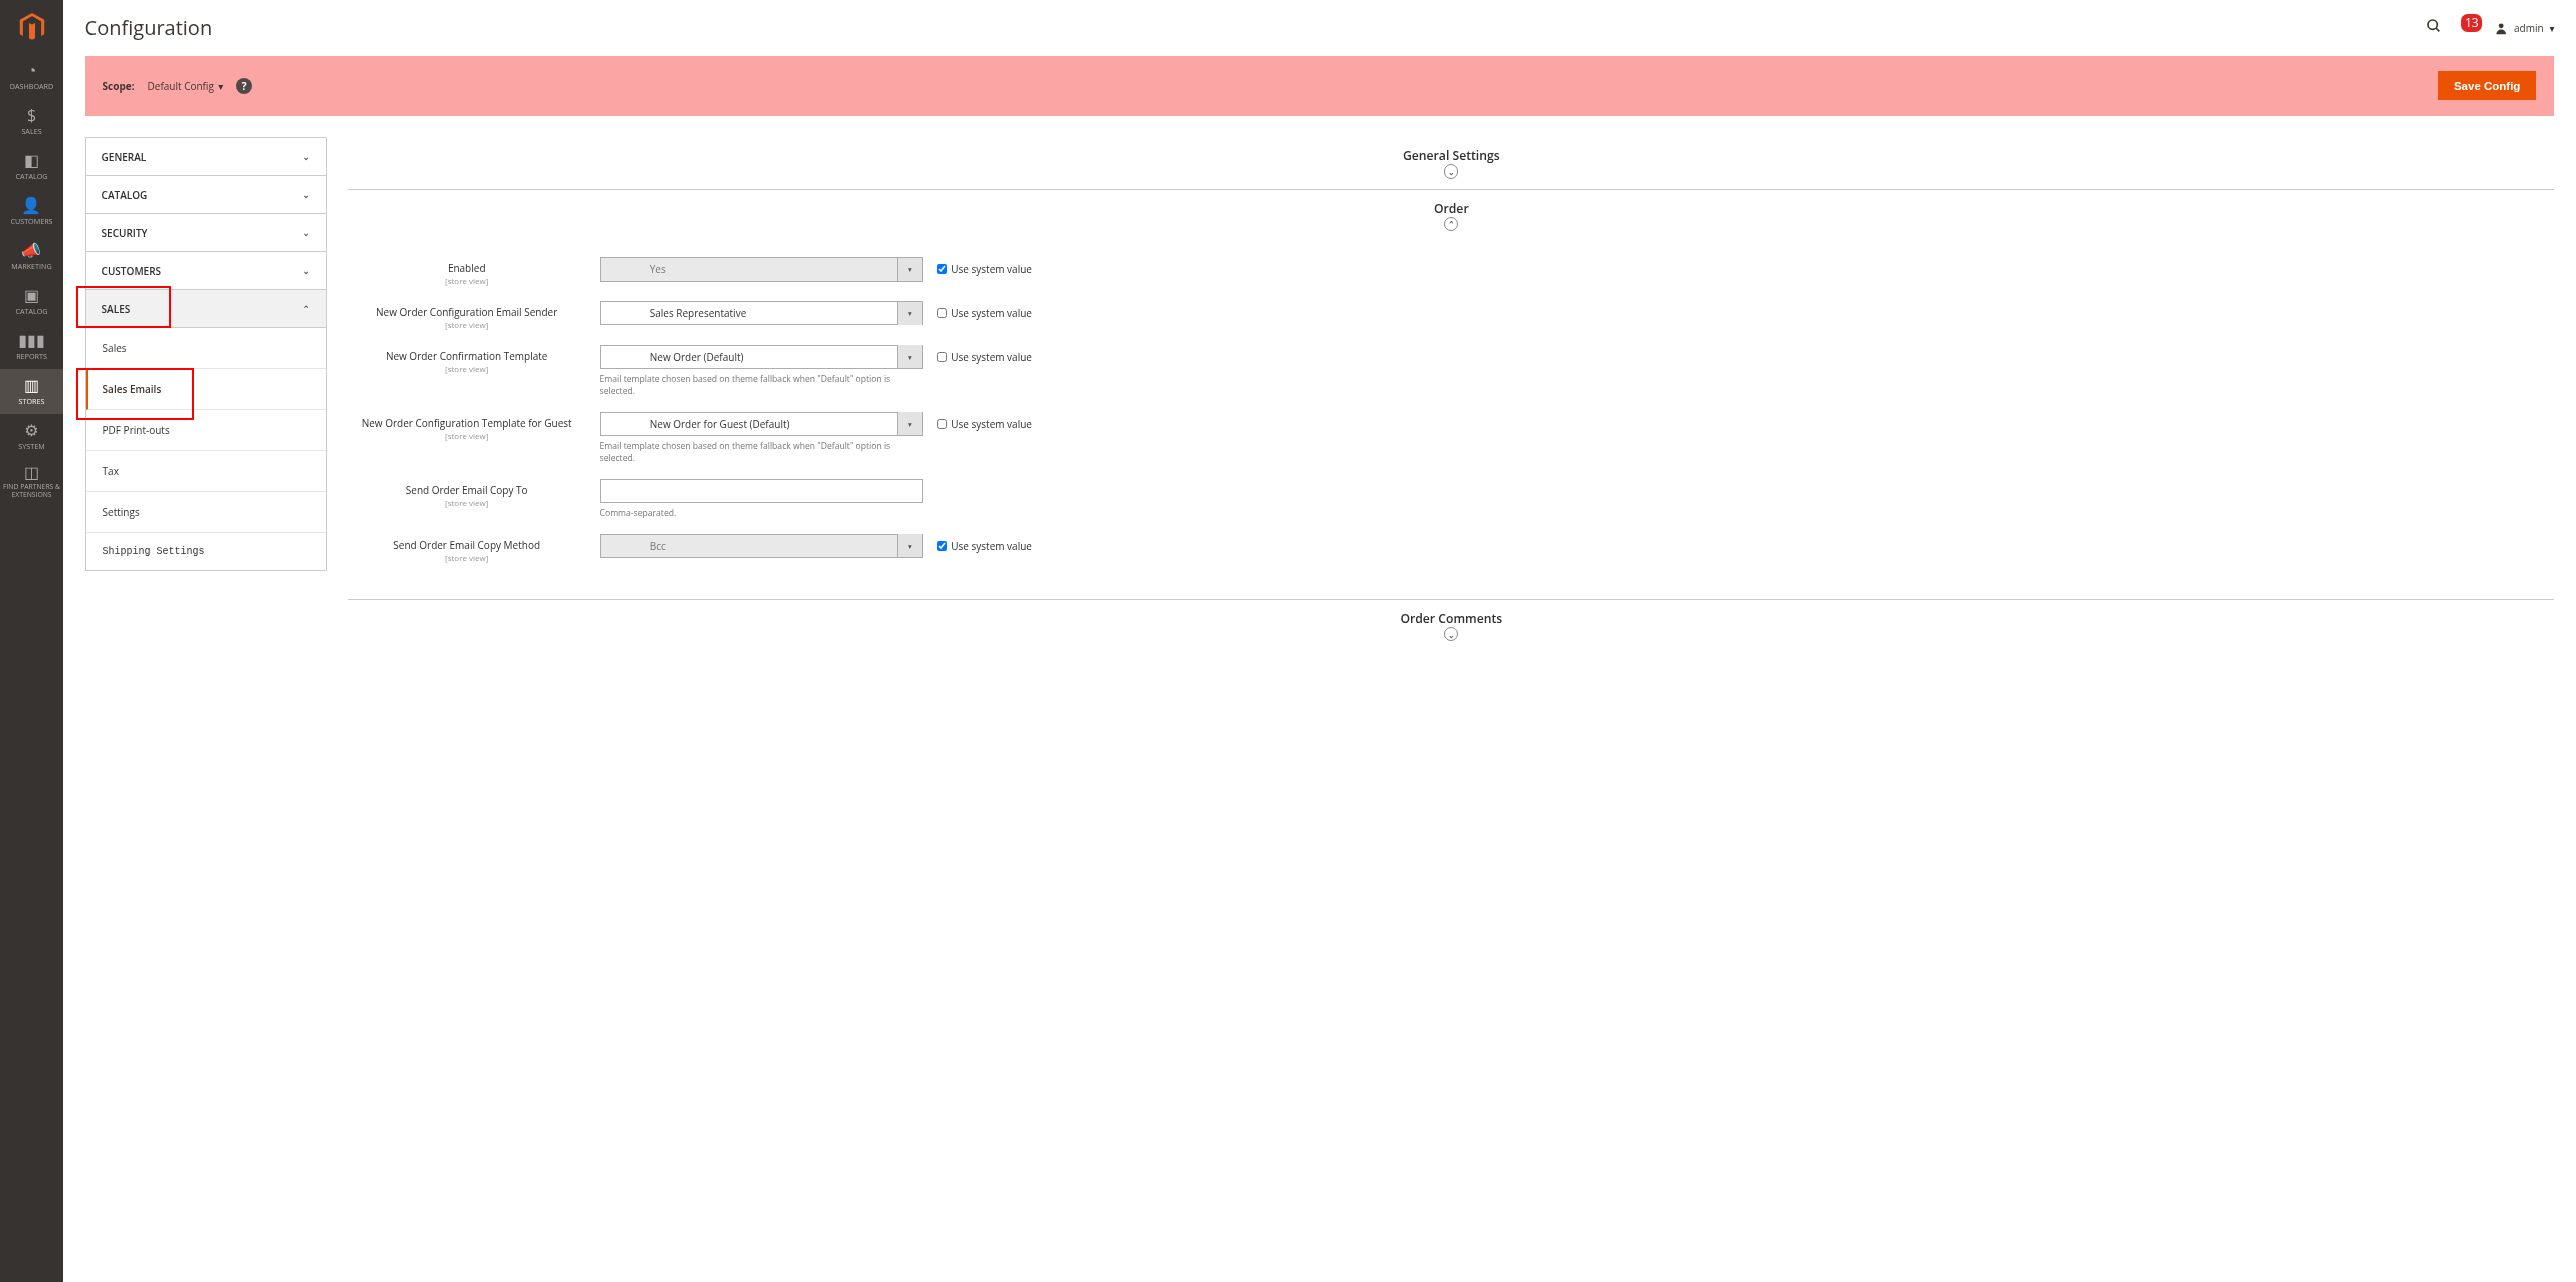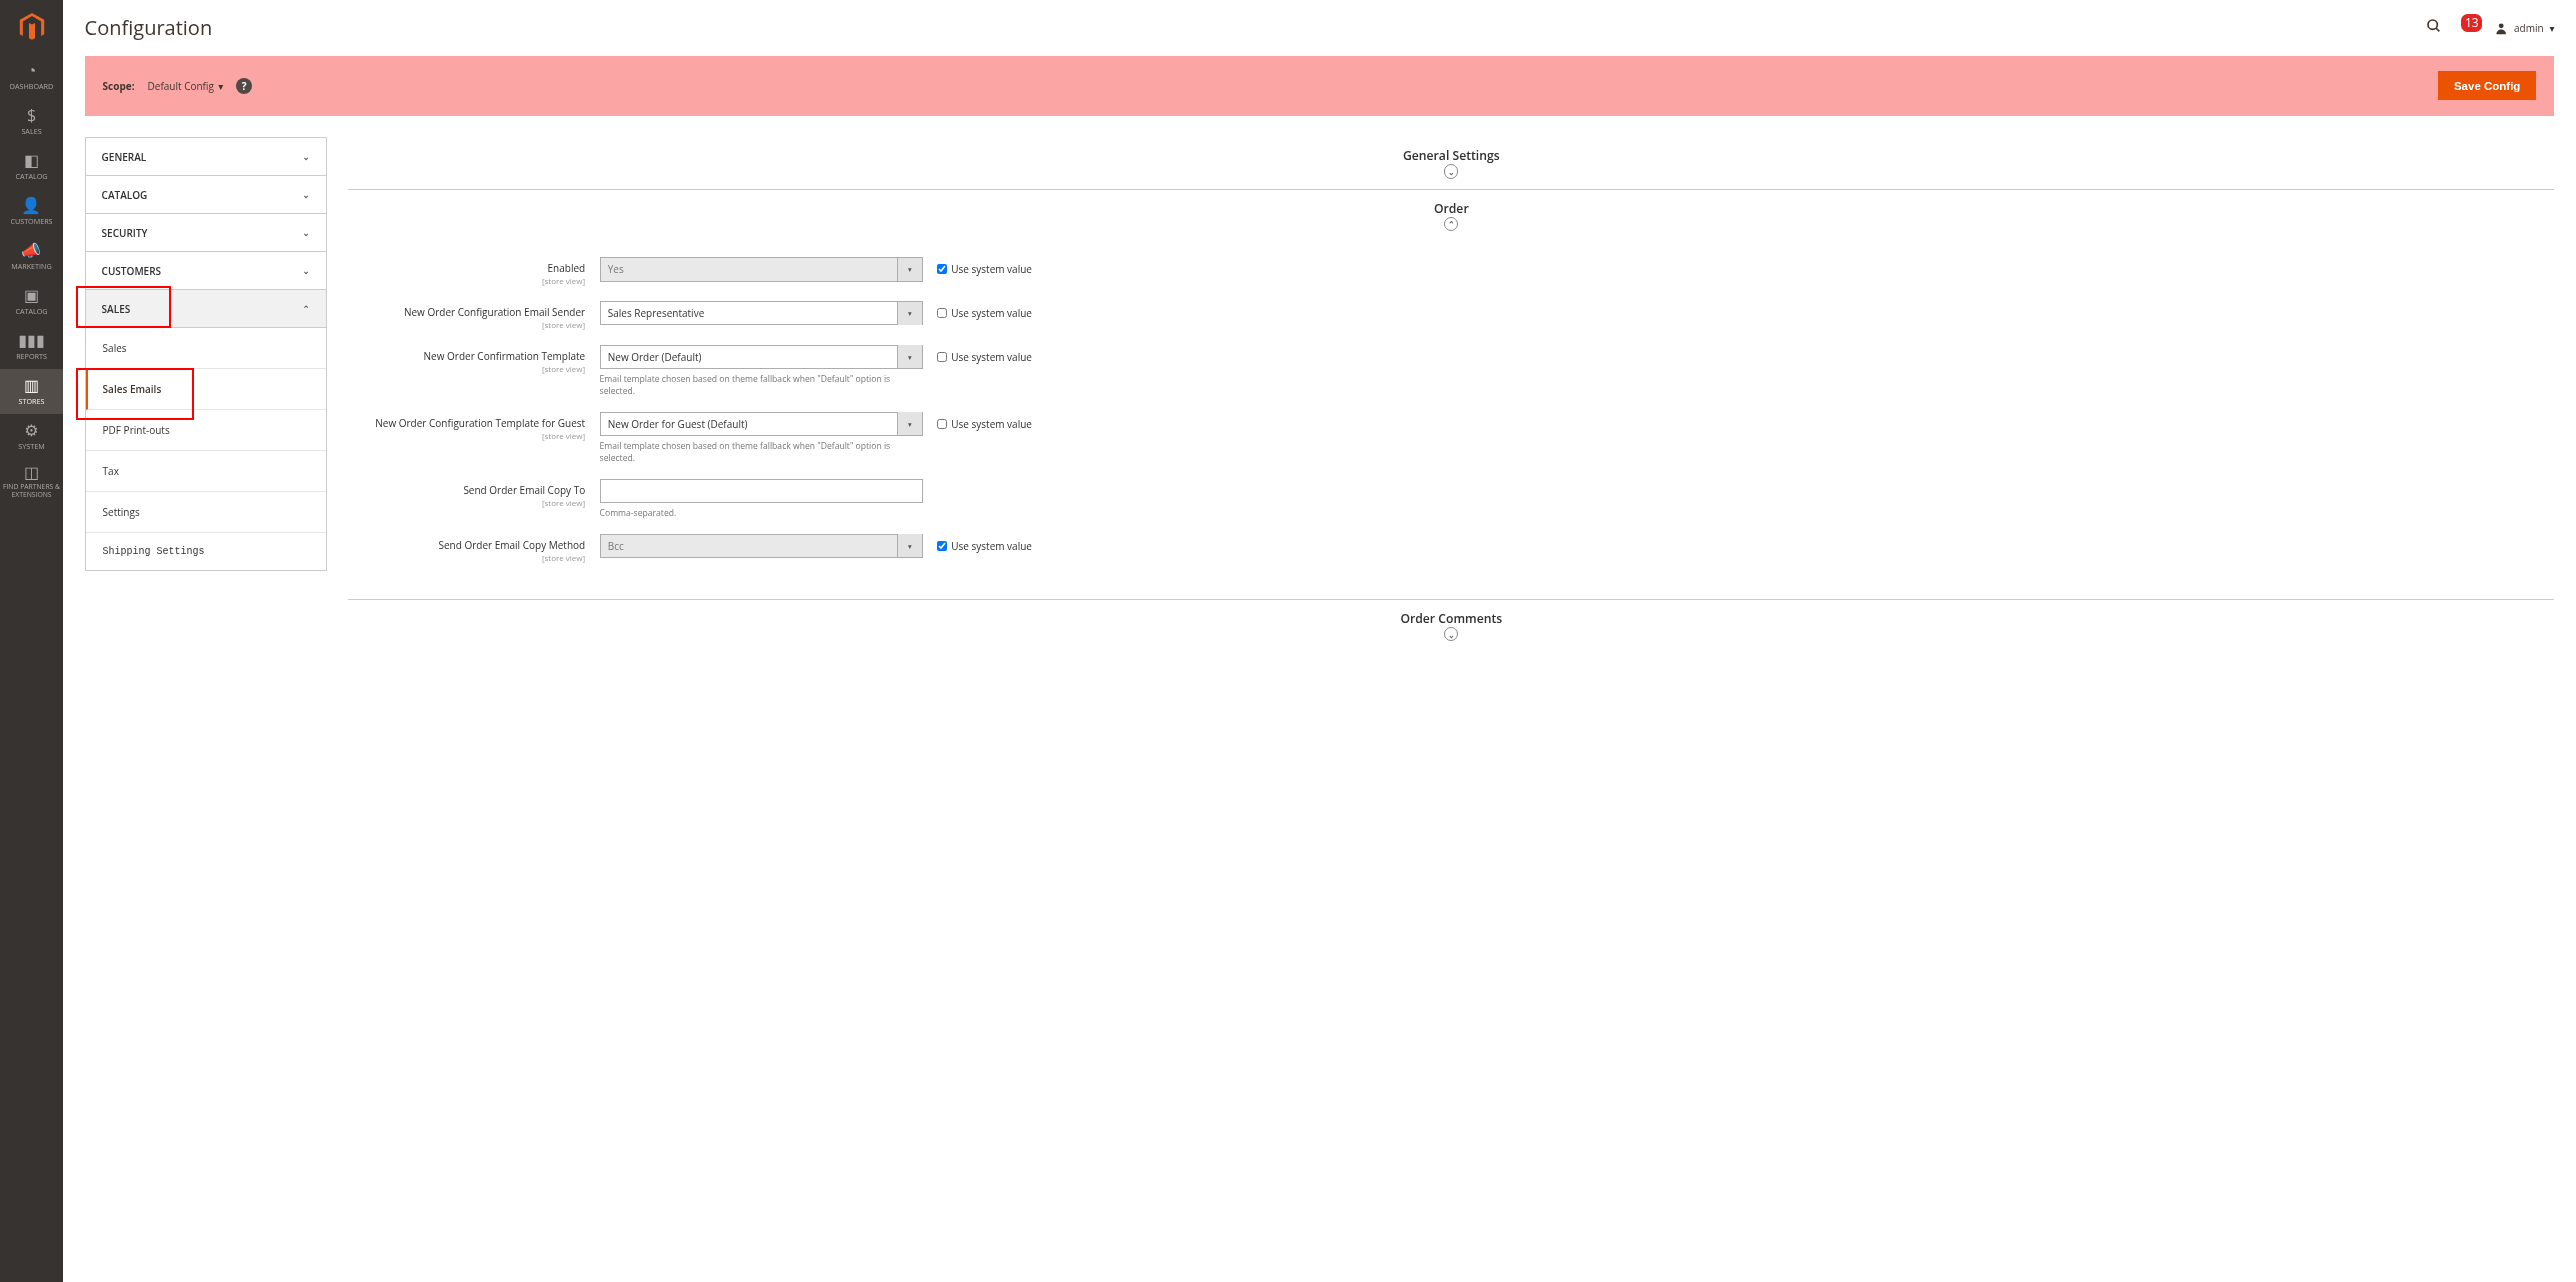--- a/index.html
+++ b/index.html
@@ -44,26 +44,26 @@
 .cfg-sub.active { border-left: 2.2px solid #eb5202; padding-left: 15px; font-weight: 600; color: #41362f; }
 
 .highlight-box { border: 2.2px solid #ff0000; position: absolute; pointer-events: none; }
 
 .config-main { flex: 1; }
 .section-header { display: flex; justify-content: space-between; align-items: center; font-size: 12.2px; font-weight: 600; color: #303030; padding: 10px 0; border-bottom: 0.7px solid #ccc; cursor: pointer; flex-direction: column; }
 .collapse-icon { width: 14.4px; height: 14.4px; border: 0.7px solid #888; border-radius: 50%; display: flex; align-items: center; justify-content: center; font-size: 8px; color: #666; }
 
 .fieldset { padding: 16px 0 21.6px 0; }
 .field-row { display: flex; align-items: flex-start; margin-bottom: 14.4px; gap: 14.4px; }
-.field-label-col { width: 237px; text-align: right; padding-top: 4.3px; font-size: 10px; color: #303030; }
+.field-label-col { width: 237px; text-align: center; padding-top: 4.3px; font-size: 10px; color: #303030; }
 .field-scope { font-size: 8px; color: #999; display: block; }
 .field-input-col { width: 323px; }
 .select-box { width: 100%; height: 24.4px; border: 0.7px solid #adadad; background: #fff; display: flex; align-items: center; position: relative; }
 .select-box.disabled { background: #e9e9e9; color: #777; }
-.select-val { padding: 0 7.2px; flex: 1; font-size: 10px; }
+.select-val { padding: 0 7.2px; flex: 1; font-size: 10px; margin-left: 42px; }
 .select-btn { width: 24.4px; height: 23px; border-left: 0.7px solid #adadad; background: #e3e3e3; display: flex; align-items: center; justify-content: center; font-size: 7.2px; color: #555; }
 .text-input { width: 100%; height: 24.4px; border: 0.7px solid #adadad; padding: 0 7.2px; font-size: 10px; }
 .field-note { font-size: 8.6px; color: #777; margin-top: 4.3px; }
 .field-check-col { display: flex; align-items: center; gap: 4.3px; padding-top: 5px; font-size: 10px; color: #303030; }
 .field-check-col input { width: 10px; height: 10px; }
 </style>
 </head>
 <body>
 
 <nav class="admin-sidebar">

